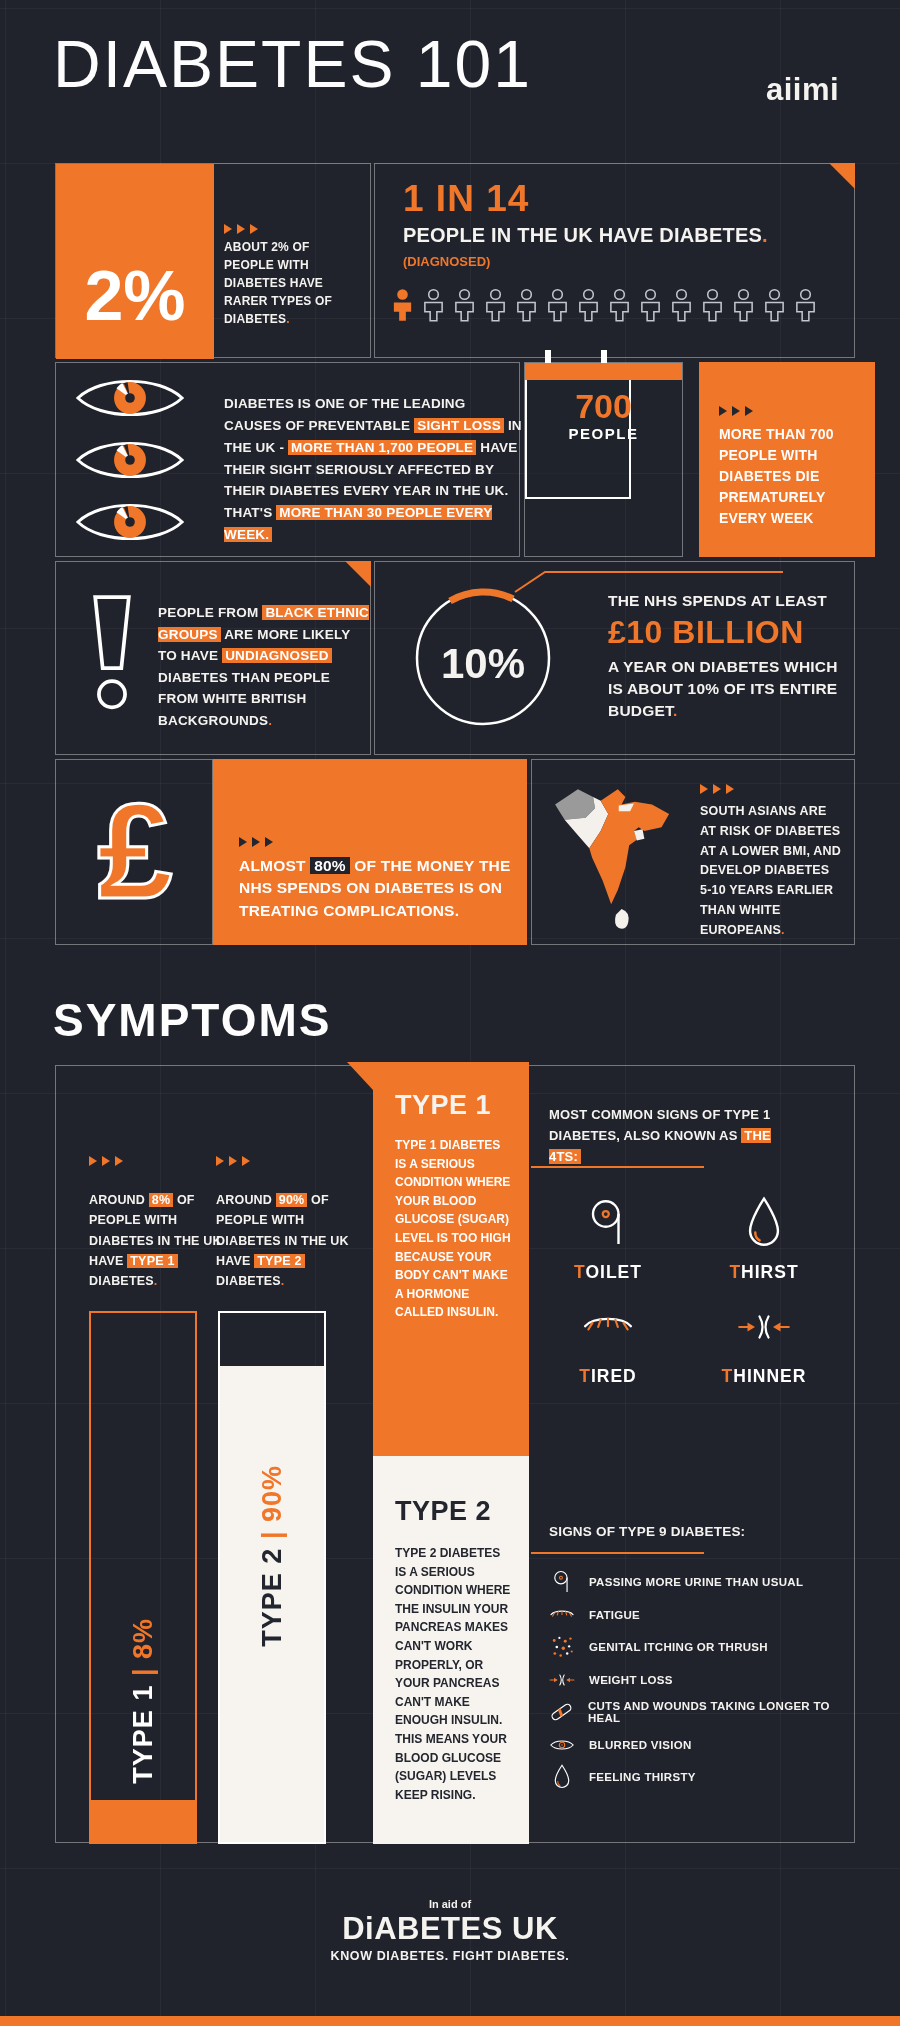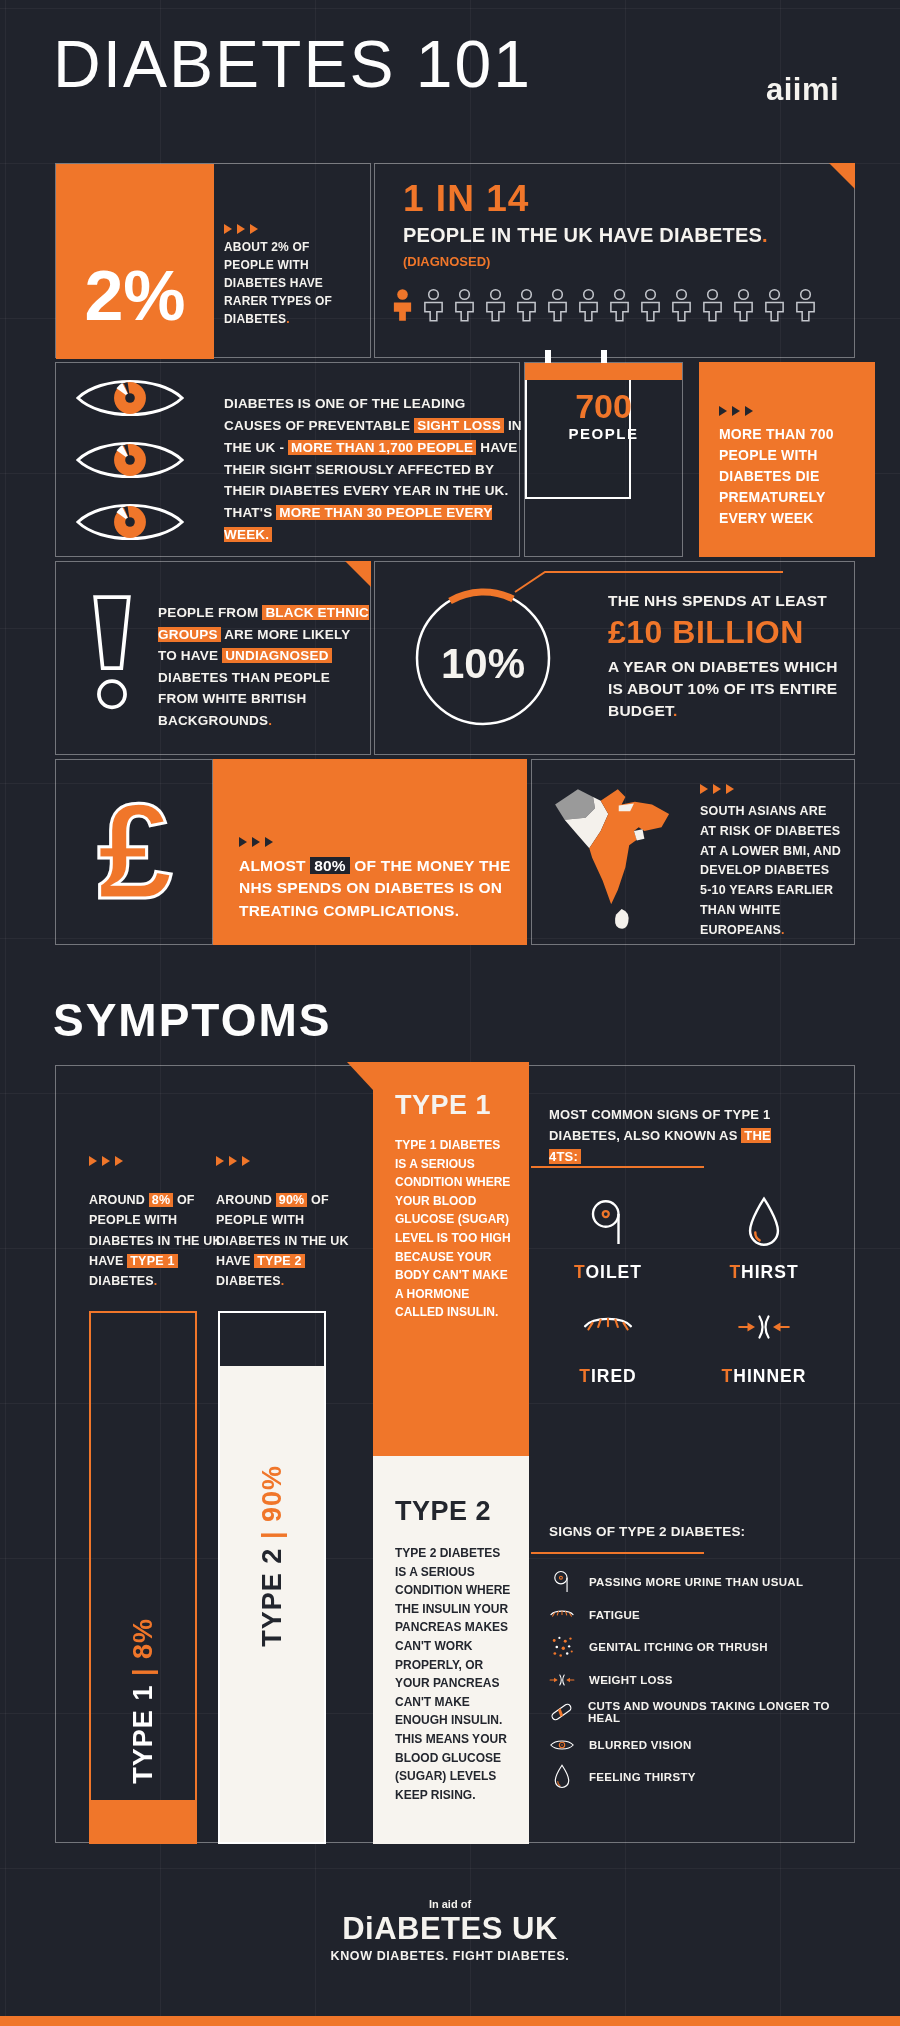--- a/index.html
+++ b/index.html
@@ -402,21 +402,21 @@
                 <path d="M3 18 h16" stroke="#f0762a" stroke-width="2.9" stroke-linecap="round"></path>
                 <path d="M14 12 L24 18 L14 24 Z" fill="#f0762a"></path>
                 <path d="M69 18 h-16" stroke="#f0762a" stroke-width="2.9" stroke-linecap="round"></path>
                 <path d="M58 12 L48 18 L58 24 Z" fill="#f0762a"></path>
               </svg></span>
           </div>
           <div class="tlabel"><span class="accent">T</span><span>HINNER</span></div>
         </div>
       </div>
 
-    <div id="signs-heading" class="abs caps">SIGNS OF TYPE 2 DIABETES:</div>
+    <div id="signs-heading" class="abs caps">SIGNS OF TYPE 9 DIABETES:</div>
     <div id="rule2" class="rule"></div>
     <div id="signs-list" class="abs">
         <div class="sign-item">
           <span class="sicon">
             <svg viewBox="0 0 60 72" style="width:100%;height:100%">
               <circle cx="27" cy="24" r="17" fill="none" stroke="#fff" stroke-width="3.2"></circle>
               <circle cx="27" cy="24" r="4" fill="none" stroke="#f0762a" stroke-width="3"></circle>
               <path d="M44 24 V64" stroke="#fff" stroke-width="3.2" fill="none"></path>
             </svg>
           </span>

